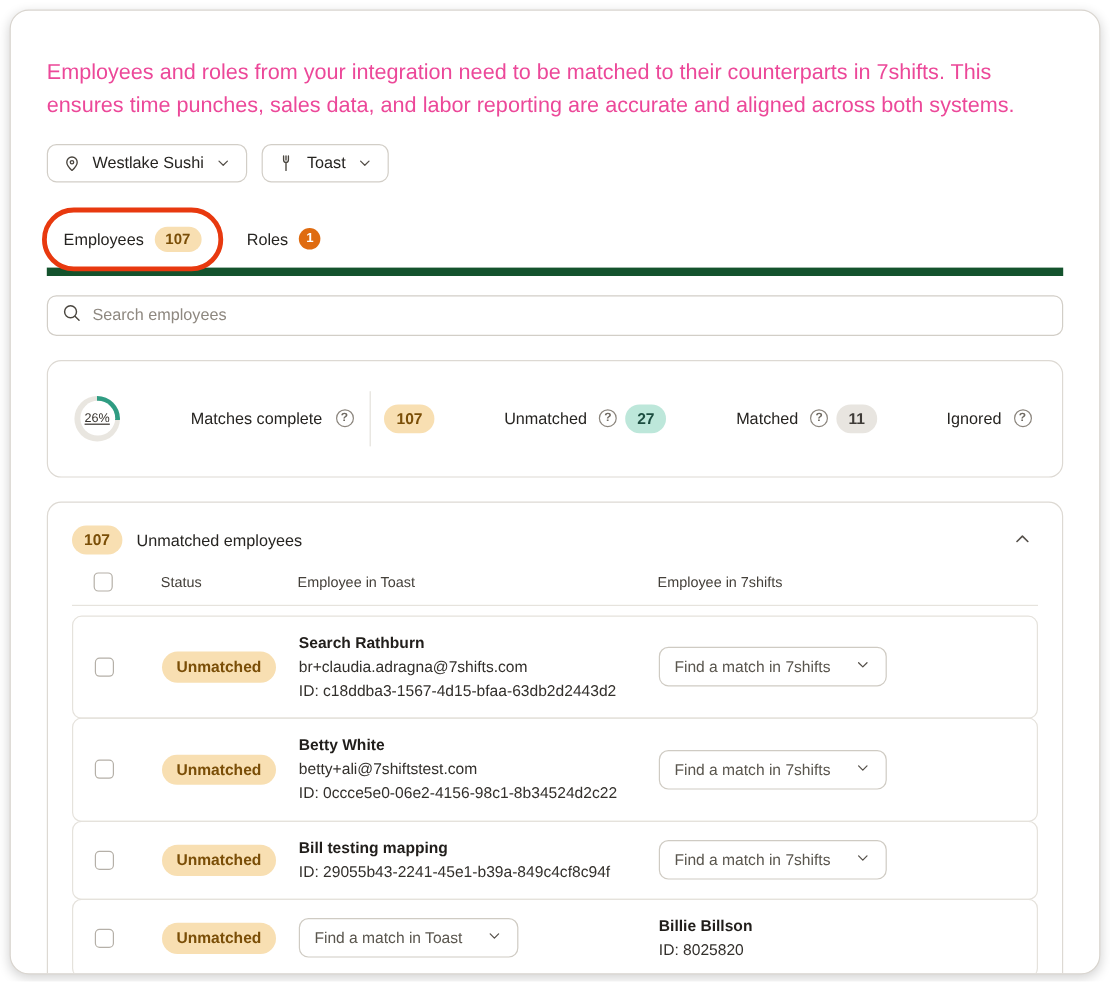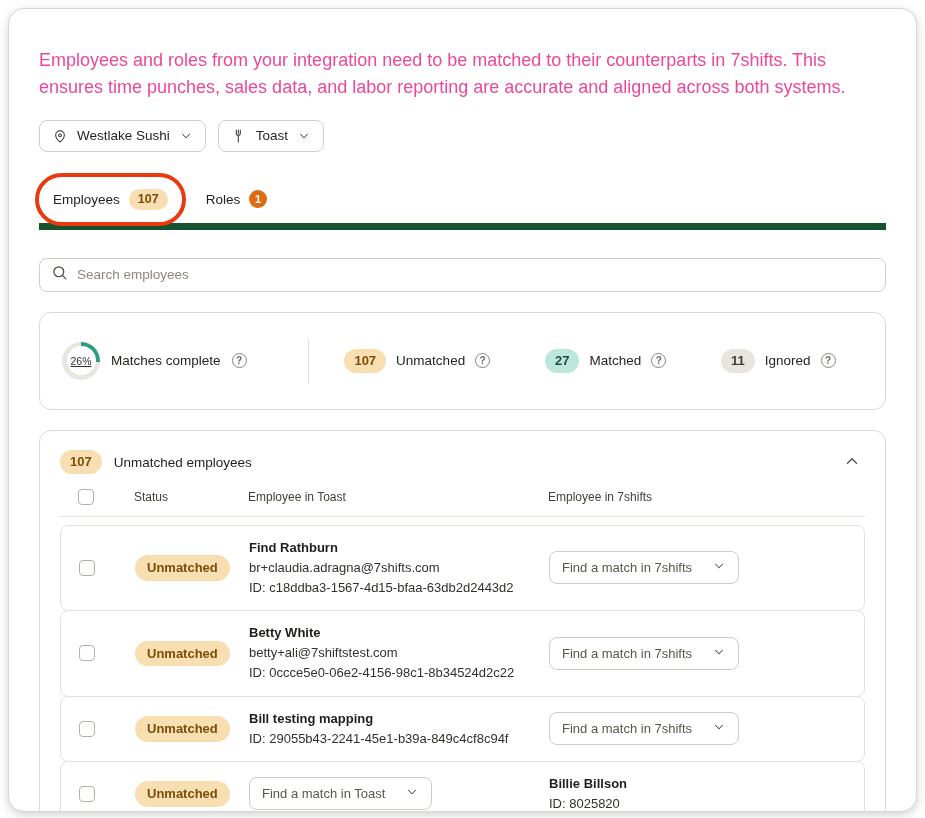--- a/index.html
+++ b/index.html
@@ -49,38 +49,38 @@
   .dot-orange {
     width: 18px; height: 18px; border-radius: 50%; background: #df6b10; color: #fff;
     font-size: 11px; font-weight: 700; display: grid; place-items: center; line-height: 1;
   }
   .annotation-ring {
     position: absolute; left: -16px; top: -3px; right: -16px; bottom: -3px;
     border: 4px solid #e8390f; border-radius: 30px; pointer-events: none;
   }
   
   .search-box {
-    margin-top: 28px; display: flex; align-items: center; gap: 9px;
+    margin-top: 16px; display: flex; align-items: center; gap: 9px;
     border: 1px solid #d2cec7; border-radius: 8px; background: #fff;
     height: 34px; padding: 0 11px;
   }
   .search-box input {
     border: none; outline: none; flex: 1; font-size: 13.5px; font-family: inherit; color: #33302c;
     background: transparent;
   }
   .search-box input::placeholder { color: #8e8880; }
   
   .stats-card {
     margin-top: 20px; border: 1px solid #ddd9d3; border-radius: 12px;
     display: flex; align-items: center; padding: 25px 22px;
   }
   .progress-group { display: flex; align-items: center; gap: 11px; width: 246px; }
   .ring { width: 38px; height: 38px; border-radius: 50%; background: conic-gradient(#2f9c82 0 26%, #e9e6e0 26% 100%); display: grid; place-items: center; flex: none; }
   .ring-inner { width: 29px; height: 29px; border-radius: 50%; background: #fff; display: grid; place-items: center; font-size: 10.5px; color: #35312c; text-decoration: underline; }
-  .stat-label { font-size: 13.5px; color: #262421; }
+  .stat-label { font-size: 13.5px; color: #262421; margin-left: 48px; }
   .help-circle {
     width: 15px; height: 15px; border-radius: 50%; border: 1.4px solid #8b857d;
     display: inline-grid; place-items: center; font-size: 10px; color: #6f6a62; flex: none; cursor: pointer;
   }
   .help-circle::after { content: "?"; font-weight: 700; }
   .v-div { width: 1px; height: 46px; background: #e4e1db; margin: 0 8px 0 0; }
   .stats-right { flex: 1; display: flex; justify-content: space-around; align-items: center; }
   .stat-item { display: flex; align-items: center; gap: 10px; }
   .count-pill { font-size: 13px; font-weight: 700; padding: 4px 10px; border-radius: 999px; line-height: 1.2; }
   .count-pill.orange { background: #f8dfb2; color: #7a4e07; }
@@ -225,21 +225,21 @@
     </div>
 
     <div class="rows">
 
       <div class="grid-row row">
         <div>
             <input type="checkbox" class="checkbox" style="">
           </div>
         <div><span class="status-badge">Unmatched</span></div>
         <div class="emp">
-          <div class="name">Find Rathburn</div>
+          <div class="name">Search Rathburn</div>
           <div>br+claudia.adragna@7shifts.com</div>
           <div>ID: c18ddba3-1567-4d15-bfaa-63db2d2443d2</div>
         </div>
         <div>
           <button class="match-btn">
             <span>Find a match in 7shifts</span>
             <span>
               <svg width="14" height="14" viewBox="0 0 24 24">
                   <path class="chev" d="M6 9l6 6 6-6"></path>
                 </svg>

